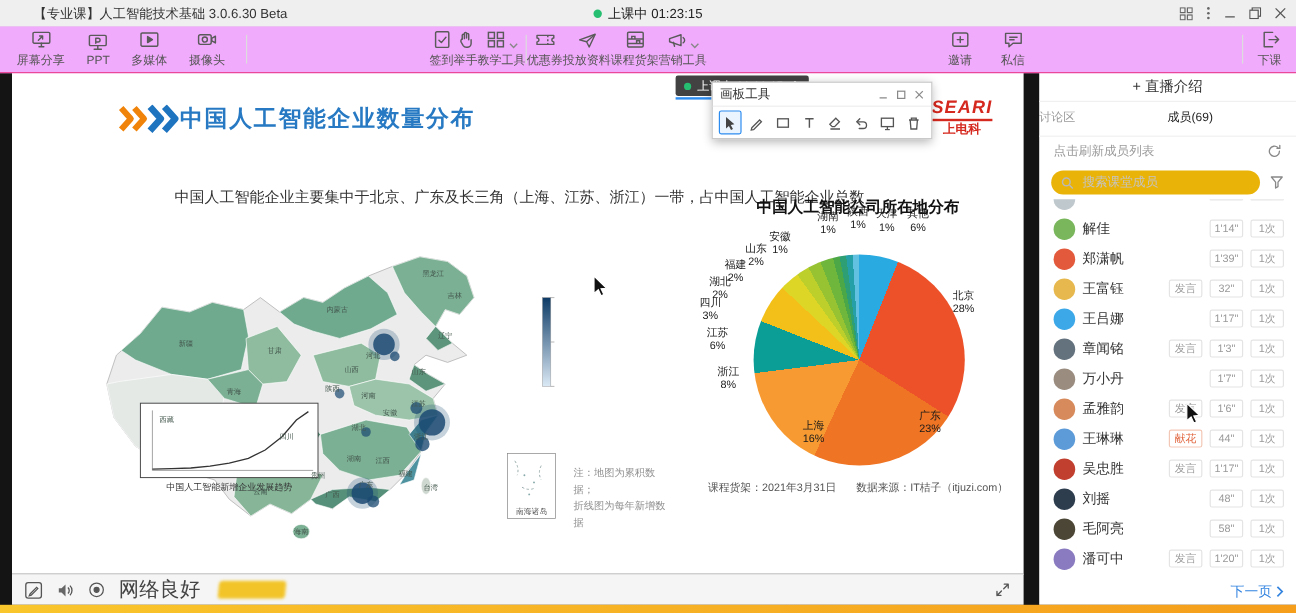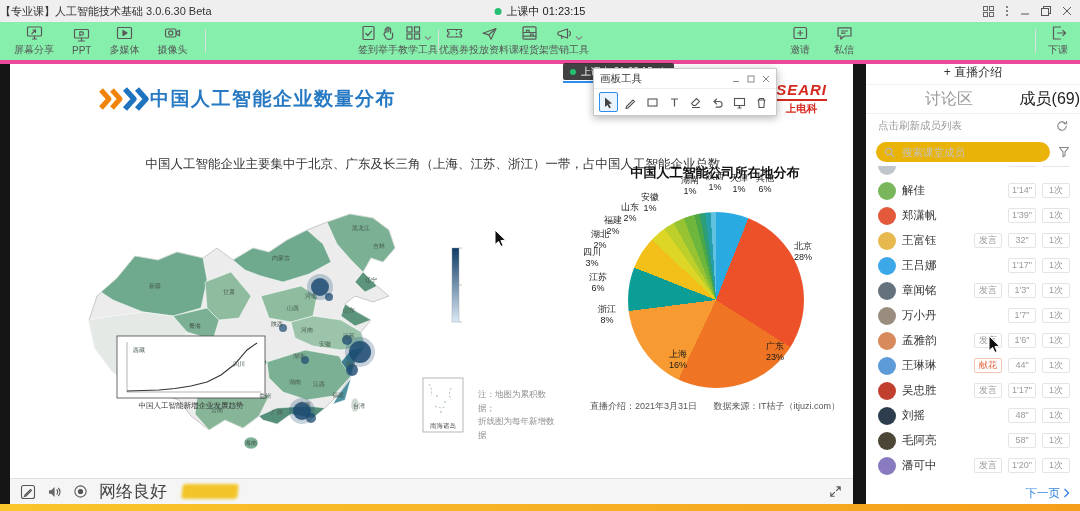--- a/index.html
+++ b/index.html
@@ -1,26 +1,26 @@
 <!DOCTYPE html>
 <html><head>
 <meta charset="utf-8">
 <style>
   html,body{margin:0;padding:0;background:#000;}
   .app{position:relative;width:1080px;height:511px;background:#161616;overflow:hidden;
        font-family:"Liberation Sans",sans-serif;}
   svg{display:block}
   
   .titlebar{position:absolute;top:0;left:0;right:0;height:22px;background:#efefef;border-bottom:1px solid #dcdcdc;display:flex;align-items:center;z-index:5}
-  .tb-title{font-size:11px;color:#333;padding-left:0;white-space:nowrap}
+  .tb-title{font-size:11px;color:#333;padding-left:28px;white-space:nowrap}
   .tb-status{position:absolute;left:50%;transform:translateX(-50%);display:flex;align-items:center;gap:5px;font-size:11px;color:#222}
   .dot{width:7px;height:7px;border-radius:50%;background:#26bf71}
   .tb-controls{position:absolute;right:8px;top:0;height:22px;display:flex;align-items:center;gap:11px;color:#555}
   
-  .toolbar{position:absolute;top:22px;left:0;right:0;height:38px;background:#86efac;border-bottom:4px solid #ec4899;z-index:5}
+  .toolbar{position:absolute;top:22px;left:0;right:0;height:38px;background:#f0abfc;border-bottom:1px solid #ec4899;z-index:5}
   .tb-group{position:absolute;top:3px;display:flex;align-items:center;gap:18px;height:32px}
   .g-left{left:14px}.g-mid{left:358px;gap:0}.g-invite{left:790px;gap:24px}.g-end{right:12px;gap:12px}
   .tb-item{display:flex;flex-direction:column;align-items:center;justify-content:center;gap:2px;font-size:10px;color:#555;cursor:default}
   .tb-item .ico-row{display:flex;align-items:flex-end;gap:2px}
   .v-div{width:1px;height:24px;background:#ddd}
   
   .strip-l{position:absolute;left:0;top:60px;width:10px;height:444px;background:#141414}
   .strip-m{position:absolute;left:853px;top:60px;width:13px;height:444px;background:#141414}
   .slide{position:absolute;left:10px;top:60px;width:843px;height:418px;background:#fff;overflow:hidden}
   .timer-pill{position:absolute;left:553px;top:3px;height:17px;background:rgba(45,45,45,.9);border-radius:2px;display:flex;align-items:center;gap:5px;padding:0 7px;color:#fff;font-size:10px;z-index:8}
@@ -48,21 +48,21 @@
   .pie-wrap{position:absolute;left:555px;top:100px;width:300px;height:310px}
   .pie-title{position:absolute;top:4px;left:0;width:100%;text-align:center;font-size:13px;font-weight:bold;color:#111}
   .pie{position:absolute;left:63px;top:52px;width:176px;height:176px;border-radius:50%}
   .pie-label{position:absolute;transform:translate(-50%,-50%);text-align:center;font-size:9px;color:#1a1a1a;line-height:1.2;white-space:nowrap}
   .pie-foot{position:absolute;top:240px;left:0;width:100%;text-align:center;font-size:9px;color:#555}
   .pie-foot span{margin:0 7px}
   
   .panel{position:absolute;left:866px;top:60px;width:214px;height:444px;background:#fff}
   .p-intro{height:24px;line-height:24px;text-align:center;font-size:12px;color:#333;border-bottom:1px solid #f0f0f0}
   .p-tabs{height:28px;display:flex;border-bottom:1px solid #f0f0f0}
-  .p-tab{flex:1;text-align:right;line-height:28px;font-size:16px;color:#999}
+  .p-tab{flex:1;text-align:left;line-height:28px;font-size:10px;color:#999}
   .p-tab.active{color:#222;font-weight:normal}
   .p-refresh{height:24px;display:flex;align-items:center;padding:0 12px;font-size:10.5px;color:#9a9a9a}
   .p-refresh .ref{margin-left:auto}
   .p-search{height:28px;display:flex;align-items:center;padding:0 10px;gap:8px}
   .search-box{flex:1;height:20px;background:#eab308;border-radius:10px;display:flex;align-items:center;gap:5px;padding:0 8px}
   .search-box input{border:none;background:transparent;outline:none;font-size:10.5px;color:#333;width:100%;font-family:inherit}
   .search-box input::placeholder{color:#c4c4c4}
   .member-list{height:314px;overflow:hidden}
   .m-row{height:25px;display:flex;align-items:center;padding:0 10px 0 12px;gap:6px;box-sizing:border-box}
   .m-row.partial{margin-top:-13px;opacity:.9}
@@ -498,21 +498,21 @@
       <div class="map-note">
         <div>注：地图为累积数据；</div>
         <div>折线图为每年新增数据</div>
       </div>
     </div>
 
     <div class="pie-wrap">
       <div class="pie-title">中国人工智能公司所在地分布</div>
       <div class="pie" style="background: conic-gradient(rgb(41, 170, 225) 0%, rgb(41, 170, 225) 6%, rgb(236, 81, 42) 6%, rgb(236, 81, 42) 34%, rgb(239, 116, 35) 34%, rgb(239, 116, 35) 57%, rgb(247, 154, 49) 57%, rgb(247, 154, 49) 73%, rgb(10, 158, 150) 73%, rgb(10, 158, 150) 81%, rgb(242, 192, 25) 81%, rgb(242, 192, 25) 87%, rgb(222, 214, 38) 87%, rgb(222, 214, 38) 90%, rgb(188, 207, 43) 90%, rgb(188, 207, 43) 92%, rgb(151, 194, 50) 92%, rgb(151, 194, 50) 94%, rgb(111, 182, 60) 94%, rgb(111, 182, 60) 96%, rgb(76, 168, 70) 96%, rgb(76, 168, 70) 97%, rgb(46, 158, 116) 97%, rgb(46, 158, 116) 98%, rgb(38, 160, 168) 98%, rgb(38, 160, 168) 99%, rgb(98, 193, 224) 99%, rgb(98, 193, 224) 100%);"></div>
       <div class="pie-foot">
-        <span>直播介绍：2021年3月31日</span>
+        <span>课程货架：2021年3月31日</span>
         <span>数据来源：IT桔子（itjuzi.com）</span>
       </div>
     <div class="pie-label" style="left: 200px; top: 24px;">
           <div>其他</div>
           <div>6%</div>
         </div>
         <div class="pie-label" style="left: 238px; top: 92px;">
           <div>北京</div>
           <div>28%</div>
         </div>

